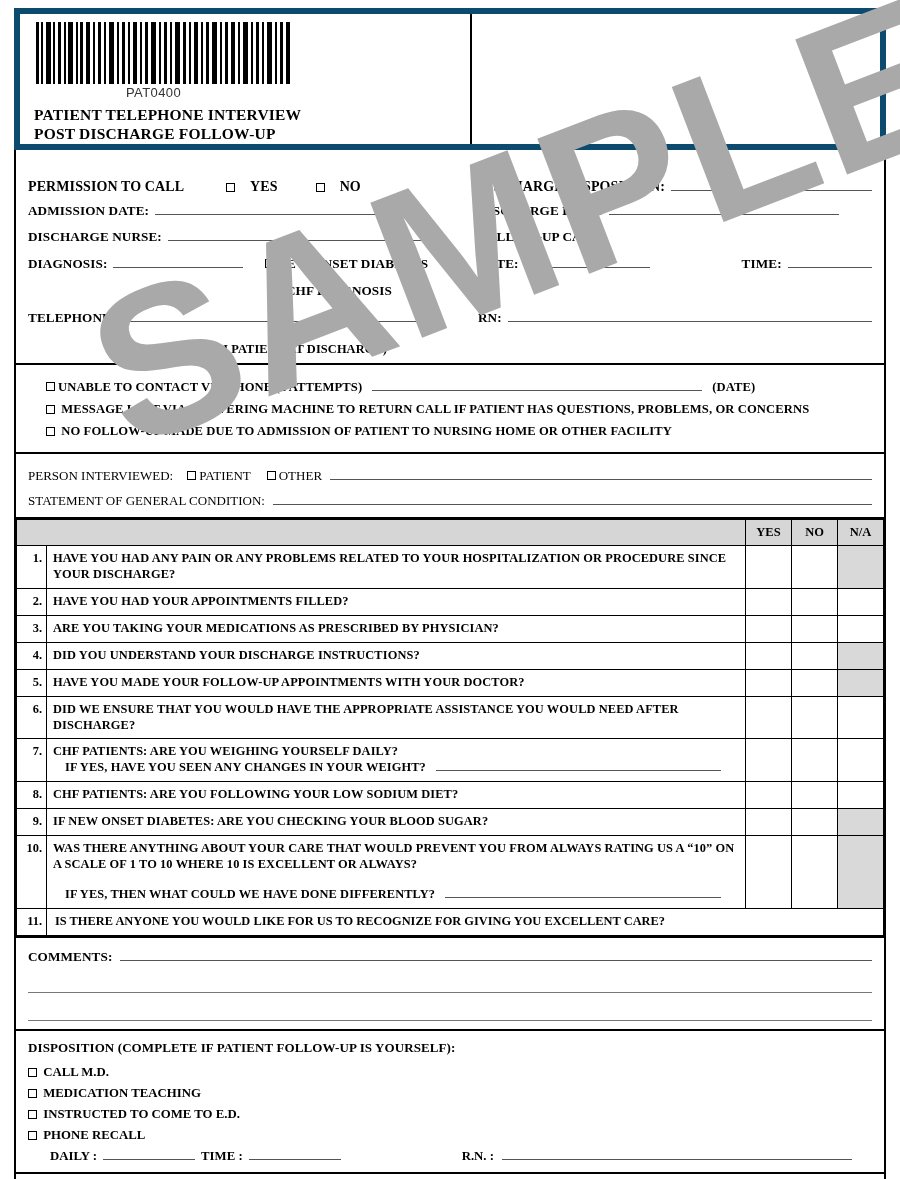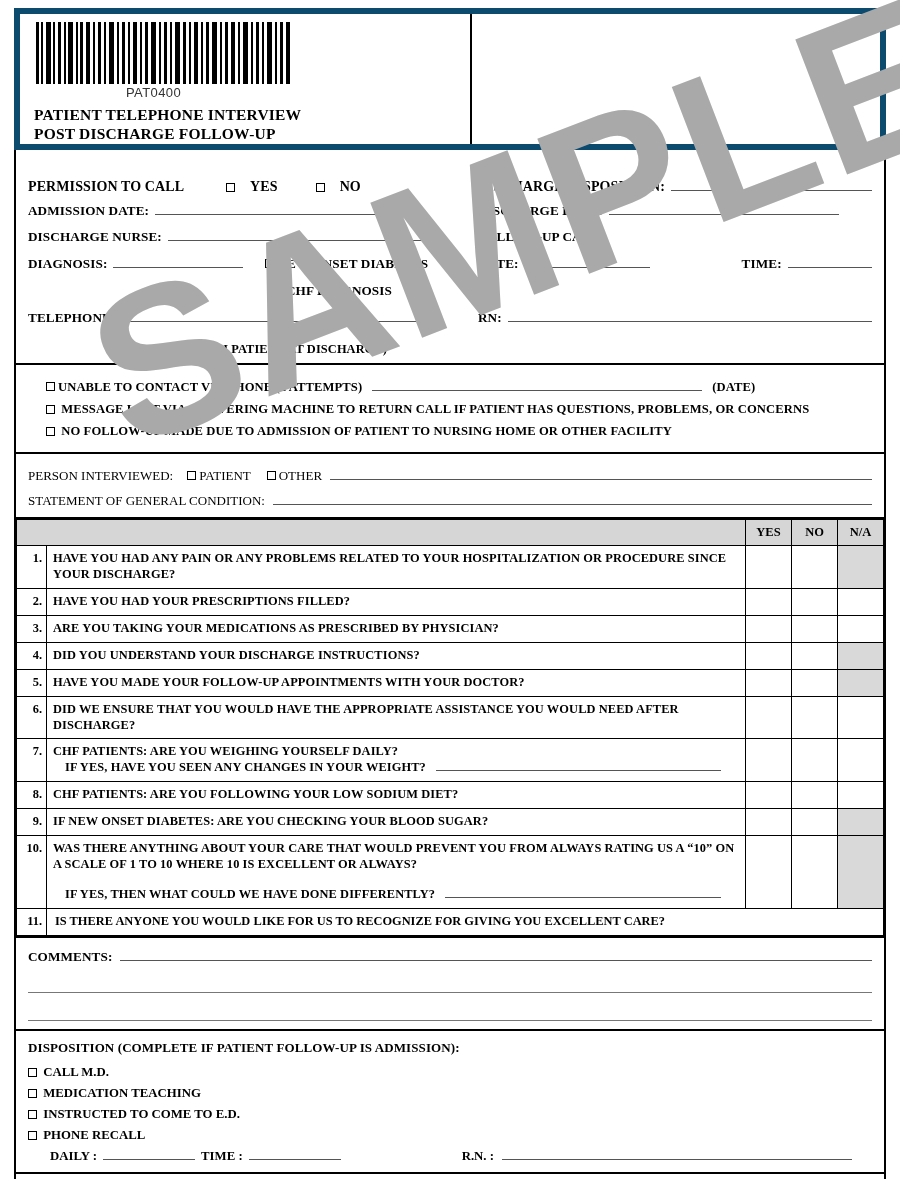--- a/index.html
+++ b/index.html
@@ -368,21 +368,21 @@
             <td class="qtxt">
               <div>HAVE YOU HAD ANY PAIN OR ANY PROBLEMS RELATED TO YOUR HOSPITALIZATION OR PROCEDURE SINCE YOUR DISCHARGE?</div>
             </td>
             <td class="ansc"></td>
             <td class="ansc"></td>
             <td class="ansc shade"></td>
           </tr>
           <tr>
             <td class="qnum">2.</td>
             <td class="qtxt">
-              <div>HAVE YOU HAD YOUR PRESCRIPTIONS FILLED?</div>
+              <div>HAVE YOU HAD YOUR APPOINTMENTS FILLED?</div>
             </td>
             <td class="ansc"></td>
             <td class="ansc"></td>
             <td class="ansc"></td>
           </tr>
           <tr>
             <td class="qnum">3.</td>
             <td class="qtxt">
               <div>ARE YOU TAKING YOUR MEDICATIONS AS PRESCRIBED BY PHYSICIAN?</div>
             </td>
@@ -472,21 +472,21 @@
   <div class="sec comments-box">
     <div class="cmt-first">
       <span class="lbl">COMMENTS:</span>
       <span class="rule" style="flex:1;margin-left:8px;"></span>
     </div>
     <div class="cmt-line"></div>
     <div class="cmt-line"></div>
   </div>
 
   <div class="sec disp">
-    <div class="disp-title">DISPOSITION  (COMPLETE IF PATIENT FOLLOW-UP IS ADMISSION):</div>
+    <div class="disp-title">DISPOSITION  (COMPLETE IF PATIENT FOLLOW-UP IS YOURSELF):</div>
     <div class="disp-item">
       <span class="cbx"></span>
       <span>CALL M.D.</span>
     </div>
     <div class="disp-item">
       <span class="cbx"></span>
       <span>MEDICATION TEACHING</span>
     </div>
     <div class="disp-item">
       <span class="cbx"></span>

